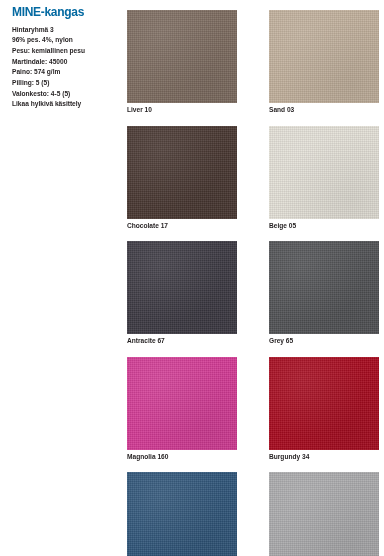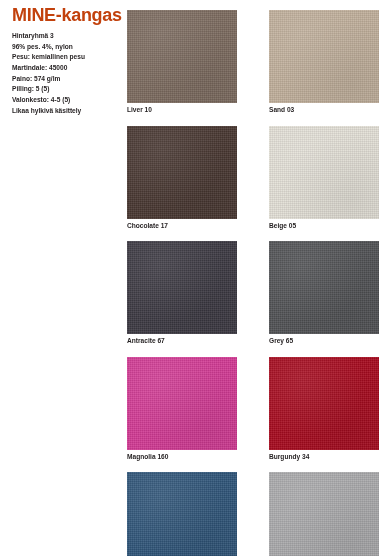--- a/index.html
+++ b/index.html
@@ -17,26 +17,26 @@
   }
 
   
   .info-block {
     position: absolute;
     left: 12px;
     top: 6px;
     width: 112px;
   }
   .product-title {
-    font-size: 18px;
+    font-size: 12px;
     font-weight: bold;
     letter-spacing: -0.3px;
     line-height: 1.05;
     margin: 0 0 6px 0;
-    color: #c2410c;
+    color: #0369a1;
     white-space: nowrap;
   }
   .spec-list {
     margin: 0;
     padding: 0;
     list-style: none;
   }
   .spec-list li {
     font-size: 6.6px;
     font-weight: bold;

